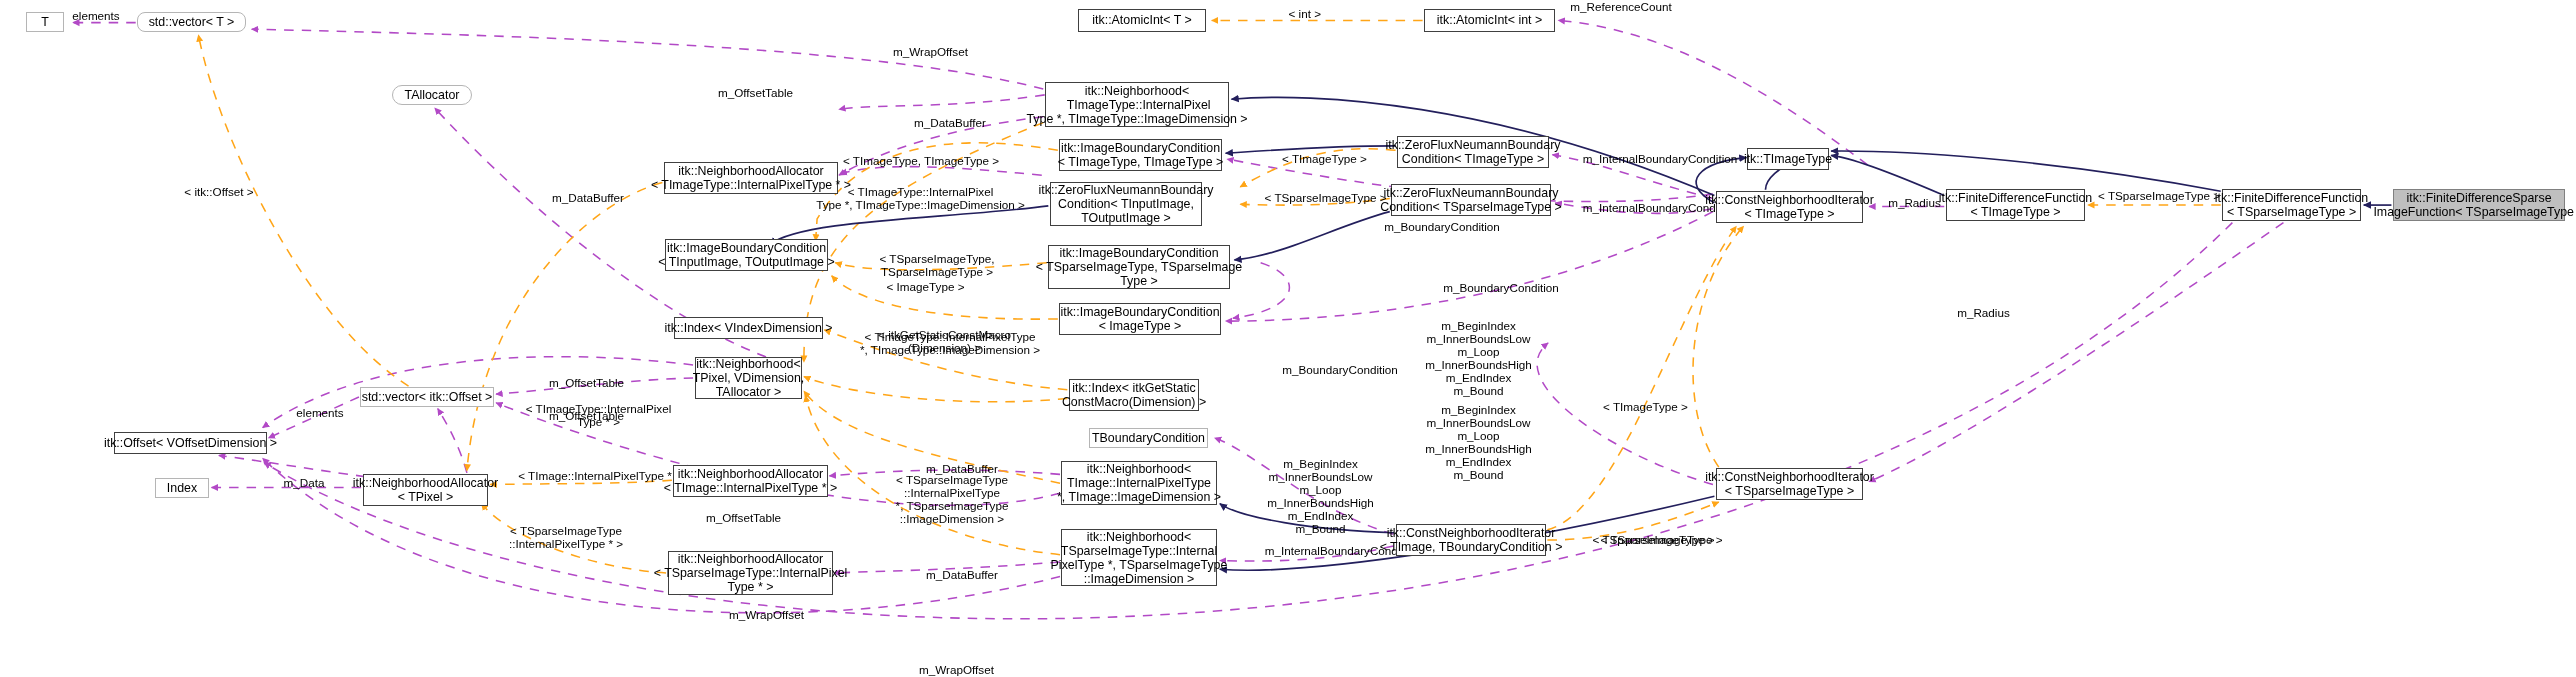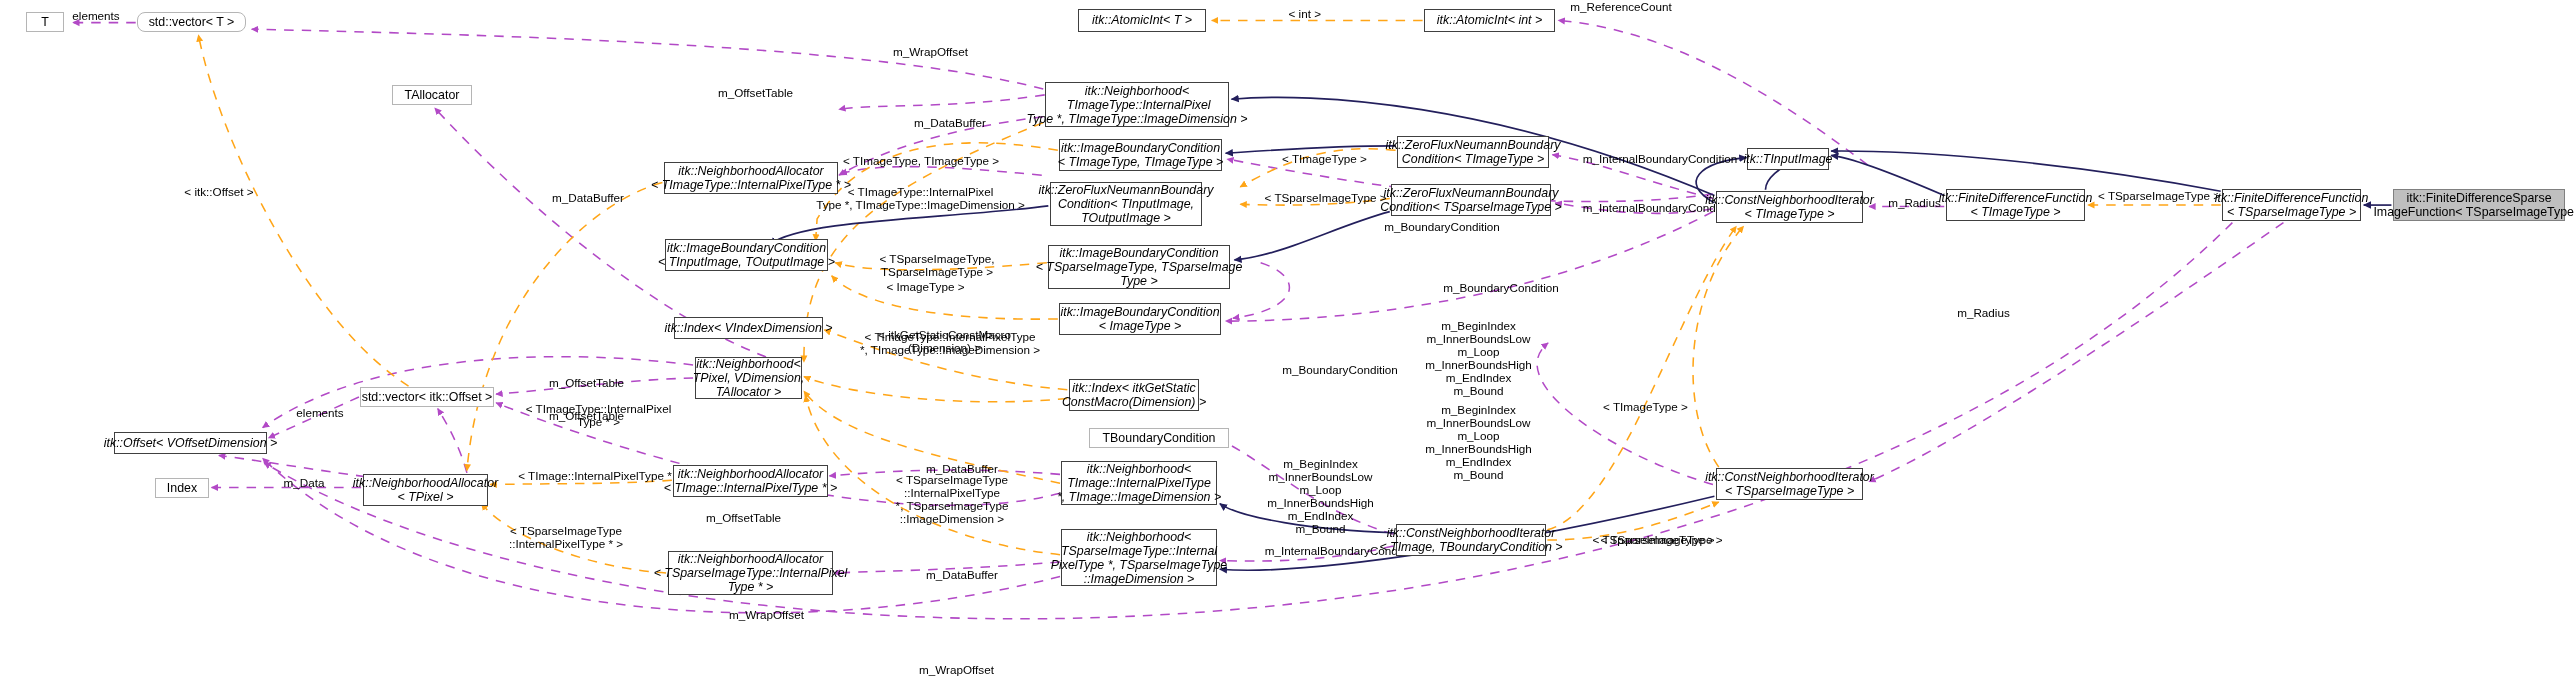--- a/index.html
+++ b/index.html
@@ -20,21 +20,21 @@
     background:#ffffff;
     color:#000000;
     font-size:12.4px;
     line-height:14px;
     white-space:pre;
     z-index:4;
   }
   
   .node.plain{border:1.1px solid #b5b5b5;}
   
-  .node.cls{border:1.2px solid #404040;font-style:italic;}
+  .node.cls{border:1.2px solid #404040;}
   
   .node.focus{border:1.2px solid #808080;background:#bfbfbf;}
   .elabel{
     position:absolute;
     font-size:11.7px;
     line-height:13px;
     color:#000000;
     white-space:pre;
     text-align:center;
     z-index:3;
@@ -188,29 +188,29 @@
 
         <path d="M2350,278 C2300,250 2330,222 2394,216"></path>
       </g>
     </g>
   </svg>
 
   <div class="node plain" style="left:26px;top:11.7px;width:38px;height:20.4px;">T</div>
   <div class="node plain" style="left:137px;top:11.7px;width:109px;height:20.4px;border-radius:8px;">std::vector&lt; T &gt;</div>
   <div class="node cls" style="left:1078px;top:8.8px;width:128px;height:23px;">itk::AtomicInt&lt; T &gt;</div>
   <div class="node cls" style="left:1424px;top:8.8px;width:131px;height:23px;">itk::AtomicInt&lt; int &gt;</div>
-  <div class="node plain" style="left:392px;top:85px;width:80px;height:20.4px;">TAllocator</div>
+  <div class="node plain" style="left:392px;top:85px;width:80px;height:20.4px;border-radius:10px;">TAllocator</div>
   <div class="node cls" style="left:1045px;top:82px;width:184px;height:45px;">itk::Neighborhood&lt;
  TImageType::InternalPixel
 Type *, TImageType::ImageDimension &gt;</div>
   <div class="node cls" style="left:1059px;top:139px;width:163px;height:32px;">itk::ImageBoundaryCondition
 &lt; TImageType, TImageType &gt;</div>
   <div class="node cls" style="left:1397px;top:136px;width:152px;height:32px;">itk::ZeroFluxNeumannBoundary
 Condition&lt; TImageType &gt;</div>
-  <div class="node cls" style="left:1747px;top:148px;width:82px;height:22px;">itk::TInputImage</div>
+  <div class="node cls" style="left:1747px;top:148px;width:82px;height:22px;">itk::TImageType</div>
   <div class="node cls" style="left:664px;top:162px;width:174px;height:32px;">itk::NeighborhoodAllocator
 &lt; TImageType::InternalPixelType * &gt;</div>
   <div class="node cls" style="left:1050px;top:182px;width:152px;height:44px;">itk::ZeroFluxNeumannBoundary
 Condition&lt; TInputImage,
 TOutputImage &gt;</div>
   <div class="node cls" style="left:1391px;top:184px;width:160px;height:32px;">itk::ZeroFluxNeumannBoundary
 Condition&lt; TSparseImageType &gt;</div>
   <div class="node cls" style="left:1716px;top:191px;width:147px;height:32px;">itk::ConstNeighborhoodIterator
 &lt; TImageType &gt;</div>
   <div class="node cls" style="left:1946px;top:189px;width:139px;height:32px;">itk::FiniteDifferenceFunction
@@ -226,21 +226,21 @@
 Type &gt;</div>
   <div class="node cls" style="left:1059px;top:303px;width:162px;height:32px;">itk::ImageBoundaryCondition
 &lt; ImageType &gt;</div>
   <div class="node cls" style="left:674px;top:317px;width:149px;height:22px;">itk::Index&lt; VIndexDimension &gt;</div>
   <div class="node cls" style="left:695px;top:357px;width:107px;height:42px;">itk::Neighborhood&lt;
 TPixel, VDimension,
 TAllocator &gt;</div>
   <div class="node cls" style="left:1069px;top:379px;width:130px;height:32px;">itk::Index&lt; itkGetStatic
 ConstMacro(Dimension) &gt;</div>
   <div class="node plain" style="left:360px;top:387px;width:134px;height:20.4px;">std::vector&lt; itk::Offset &gt;</div>
-  <div class="node plain" style="left:1089px;top:428px;width:140px;height:20.4px;">TBoundaryCondition</div>
+  <div class="node plain" style="left:1089px;top:428px;width:119px;height:20.4px;">TBoundaryCondition</div>
   <div class="node cls" style="left:114px;top:432px;width:153px;height:22px;">itk::Offset&lt; VOffsetDimension &gt;</div>
   <div class="node cls" style="left:1061px;top:461px;width:156px;height:44px;">itk::Neighborhood&lt;
 TImage::InternalPixelType
 *, TImage::ImageDimension &gt;</div>
   <div class="node cls" style="left:1716px;top:468px;width:147px;height:32px;">itk::ConstNeighborhoodIterator
 &lt; TSparseImageType &gt;</div>
   <div class="node plain" style="left:155px;top:478px;width:54px;height:20.4px;">Index</div>
   <div class="node cls" style="left:363px;top:474px;width:125px;height:32px;">itk::NeighborhoodAllocator
 &lt; TPixel &gt;</div>
   <div class="node cls" style="left:673px;top:465px;width:155px;height:32px;">itk::NeighborhoodAllocator

